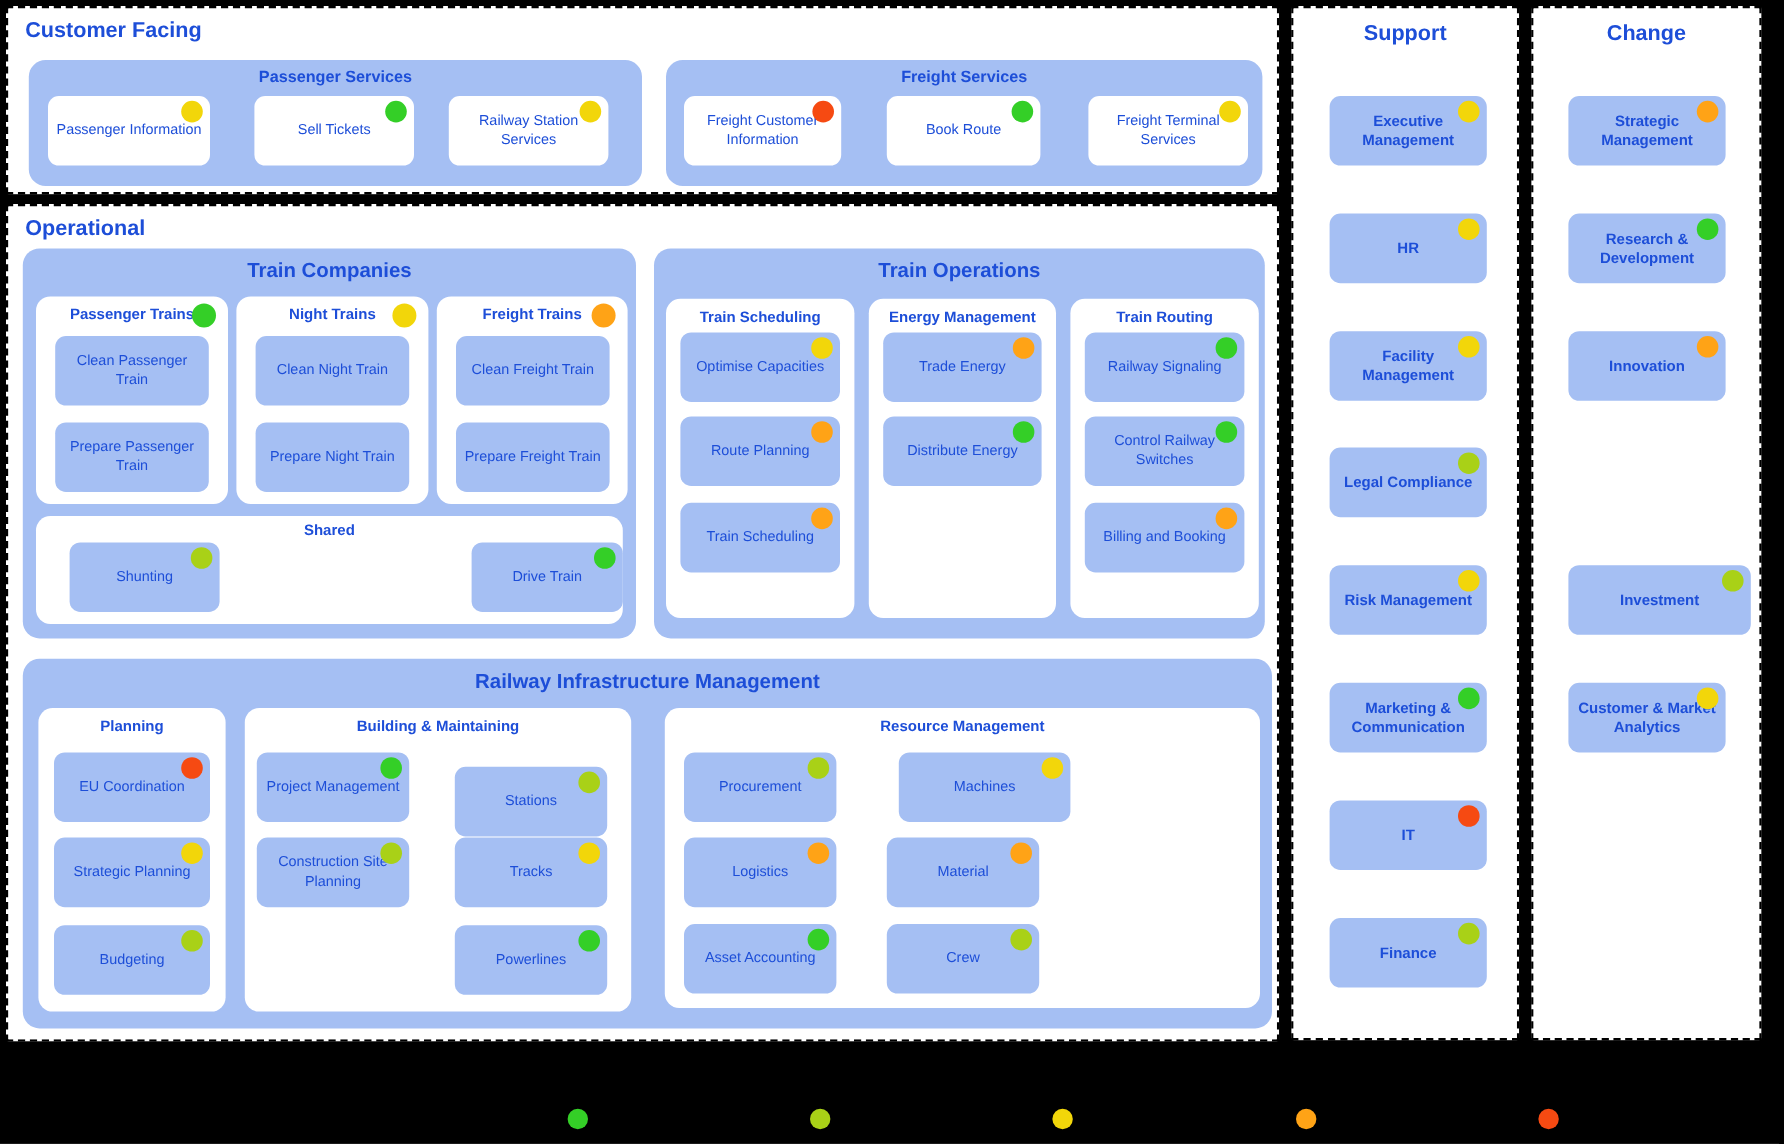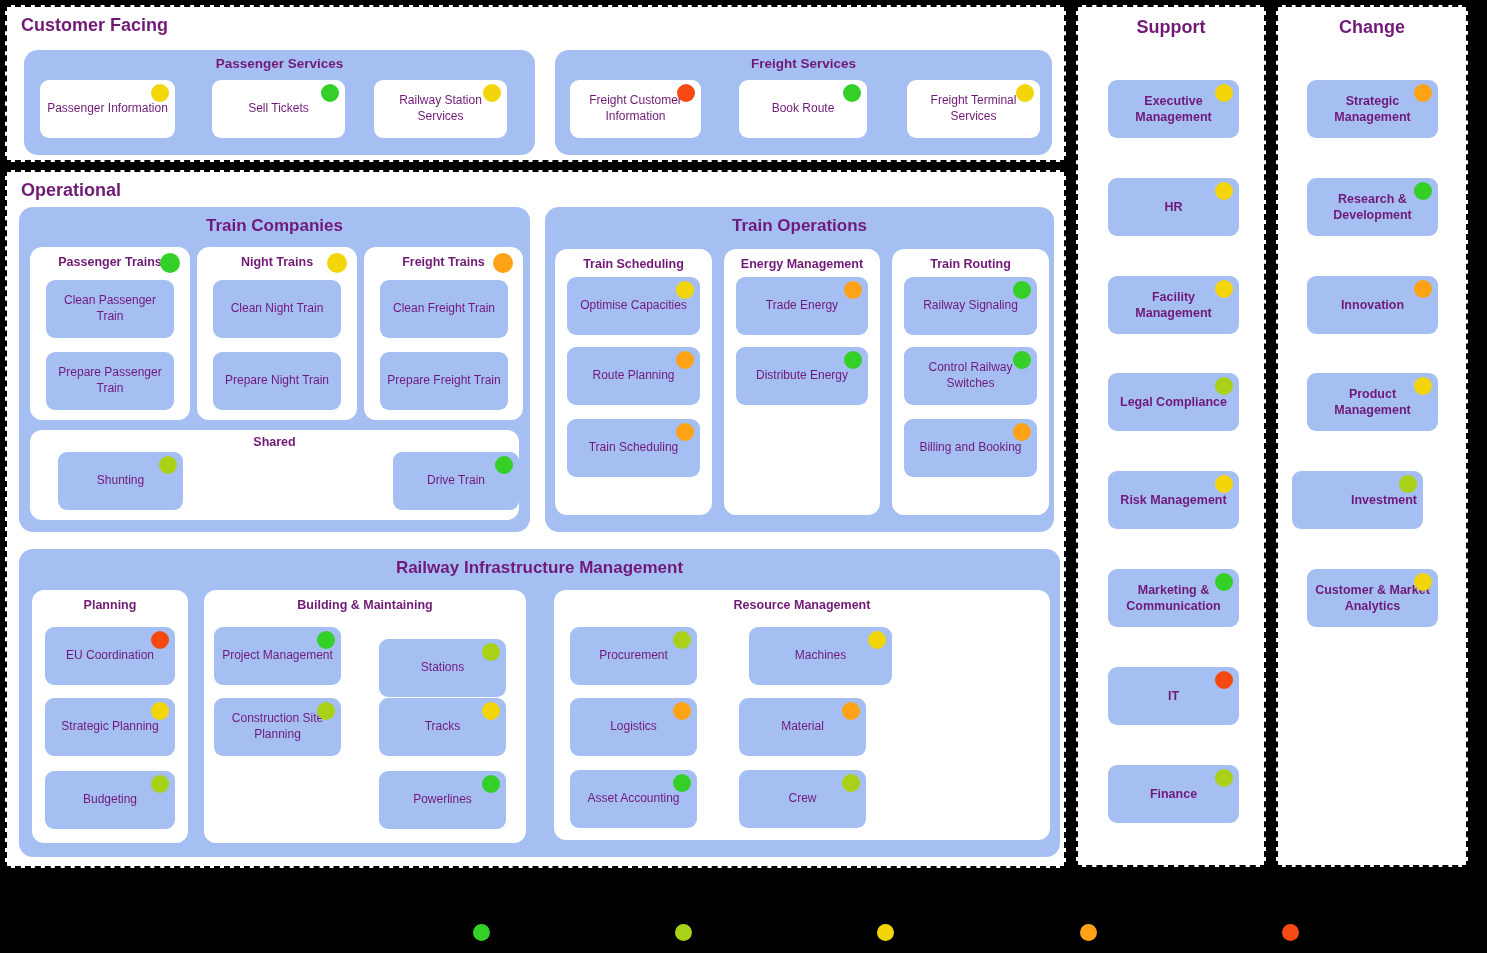--- a/index.html
+++ b/index.html
@@ -1,17 +1,17 @@
 <!DOCTYPE html>
 <html><head>
 <meta charset="utf-8">
 <style>
   html,body{margin:0;padding:0;background:#000;}
   .stage{position:relative;width:1487px;height:953px;background:#000;overflow:hidden;
-         font-family:"Liberation Sans",sans-serif;color:#701a75;}
+         font-family:"Liberation Sans",sans-serif;color:#1d4ed8;}
   .panel{position:absolute;background:#fff;border:2px dashed #000;box-sizing:border-box;border-radius:2px;}
   .panel-title{position:absolute;left:14px;top:8px;font-size:18px;font-weight:bold;}
   .panel-title-center{position:absolute;left:0;right:0;top:10px;text-align:center;font-size:18px;font-weight:bold;}
   .bluebox{position:absolute;background:#a5bff3;border-radius:14px;box-sizing:border-box;}
   .whitebox{position:absolute;background:#fff;border-radius:12px;box-sizing:border-box;}
   .group-title{position:absolute;left:0;right:0;top:6px;text-align:center;font-weight:bold;font-size:13.5px;}
   .container-title{position:absolute;left:0;right:0;top:9px;text-align:center;font-weight:bold;font-size:17px;}
   .sub-title{position:absolute;left:0;right:0;top:8px;text-align:center;font-weight:bold;font-size:12.5px;}
   .leaf{position:absolute;height:58px;background:#a5bff3;border-radius:9px;
         display:flex;align-items:center;justify-content:center;text-align:center;
@@ -280,25 +280,21 @@
       <span class="dot" style="background-color: rgb(255, 163, 22);"></span>
     </div>
     <div class="leaf boldlbl" style="left:29px;top:171px;width:131px;">
       <span class="lbl">Research &amp; Development</span>
       <span class="dot" style="background-color: rgb(52, 207, 39);"></span>
     </div>
     <div class="leaf boldlbl" style="left:29px;top:269px;width:131px;">
       <span class="lbl">Innovation</span>
       <span class="dot" style="background-color: rgb(255, 163, 22);"></span>
     </div>
-    <div class="leaf boldlbl" style="left:29px;top:366px;width:131px;">
-      <span class="lbl">Product Management</span>
-      <span class="dot" style="background-color: rgb(242, 214, 10);"></span>
-    </div>
-    <div class="leaf boldlbl" style="left:14px;top:464px;width:131px;justify-content:flex-end;">
+    <div class="leaf boldlbl" style="left:29px;top:464px;width:152px;">
       <span class="lbl">Investment</span>
       <span class="dot" style="background-color: rgb(169, 209, 23);"></span>
     </div>
     <div class="leaf boldlbl" style="left:29px;top:562px;width:131px;">
       <span class="lbl">Customer &amp; Market Analytics</span>
       <span class="dot" style="background-color: rgb(242, 214, 10);"></span>
     </div>
   </div>
 
   <div>

